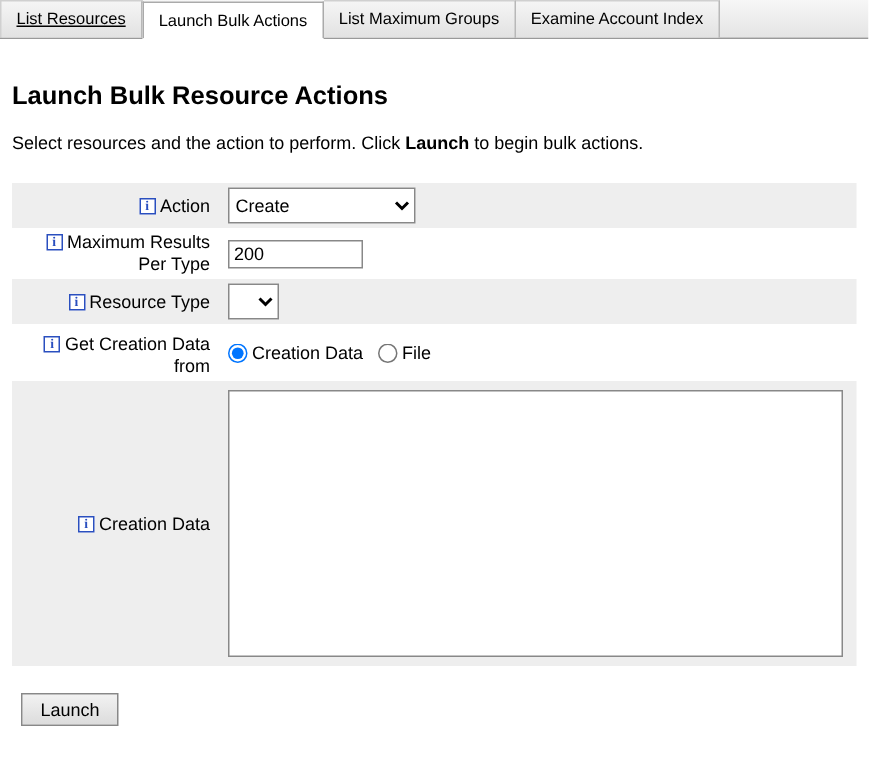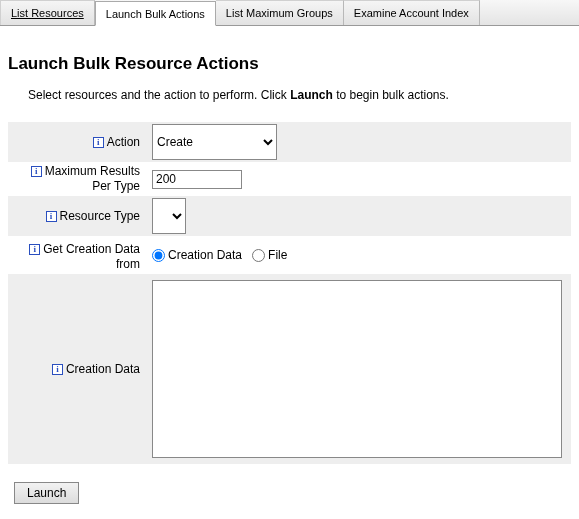--- a/index.html
+++ b/index.html
@@ -43,21 +43,21 @@
   .tabbar .spacer {
     flex: 1;
     border-bottom: none;
   }
   .content { padding: 10px 8px 10px 8px; }
   h1 {
     font-size: 17px;
     font-weight: bold;
     margin: 18px 0 14px 0;
   }
-  .intro { font-size: 12px; margin-bottom: 20px; margin-left: 20px; }
+  .intro { font-size: 12px; margin-bottom: 20px; }
   .intro b { font-weight: bold; }
   .form-row {
     display: flex;
     align-items: center;
     min-height: 30px;
     padding: 2px 0;
   }
   .form-row.shaded { background: #eeeeee; }
   .label-cell {
     width: 138px;
@@ -83,21 +83,21 @@
     font-size: 9px;
     font-weight: bold;
     font-family: "Times New Roman", serif;
     align-items: center;
     justify-content: center;
     line-height: 1;
     background: #fff;
   }
   select {
     font-size: 12px;
-    height: 36px;
+    height: 24px;
     background: #fff;
     border: 1px solid #888;
   }
   select.action-select { width: 125px; }
   select.type-select { width: 34px; }
   input[type="text"] {
     font-size: 12px;
     height: 19px;
     border: 1px solid #888;
     padding: 1px 3px;

